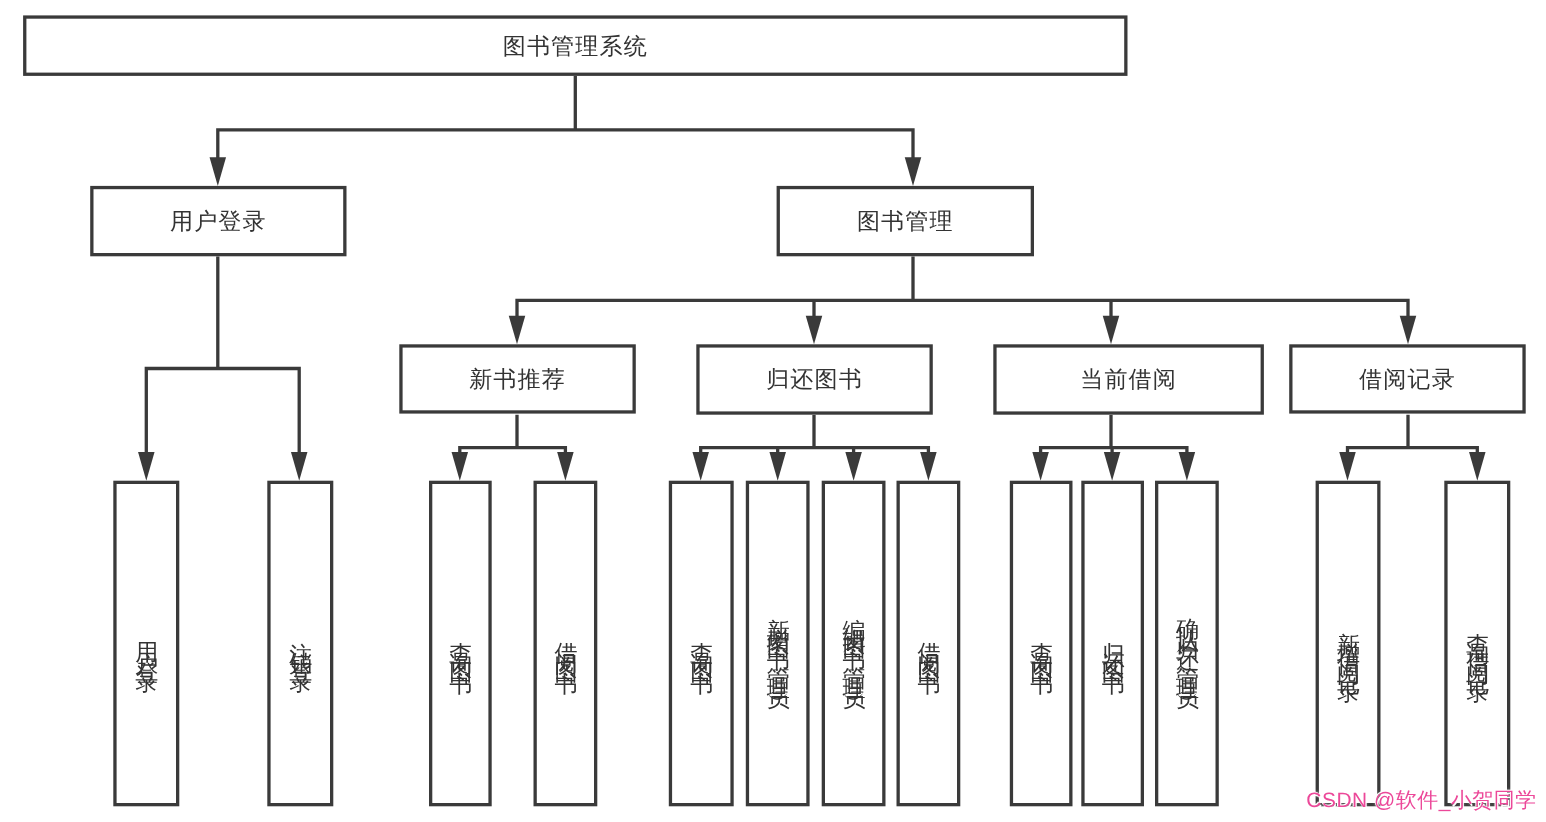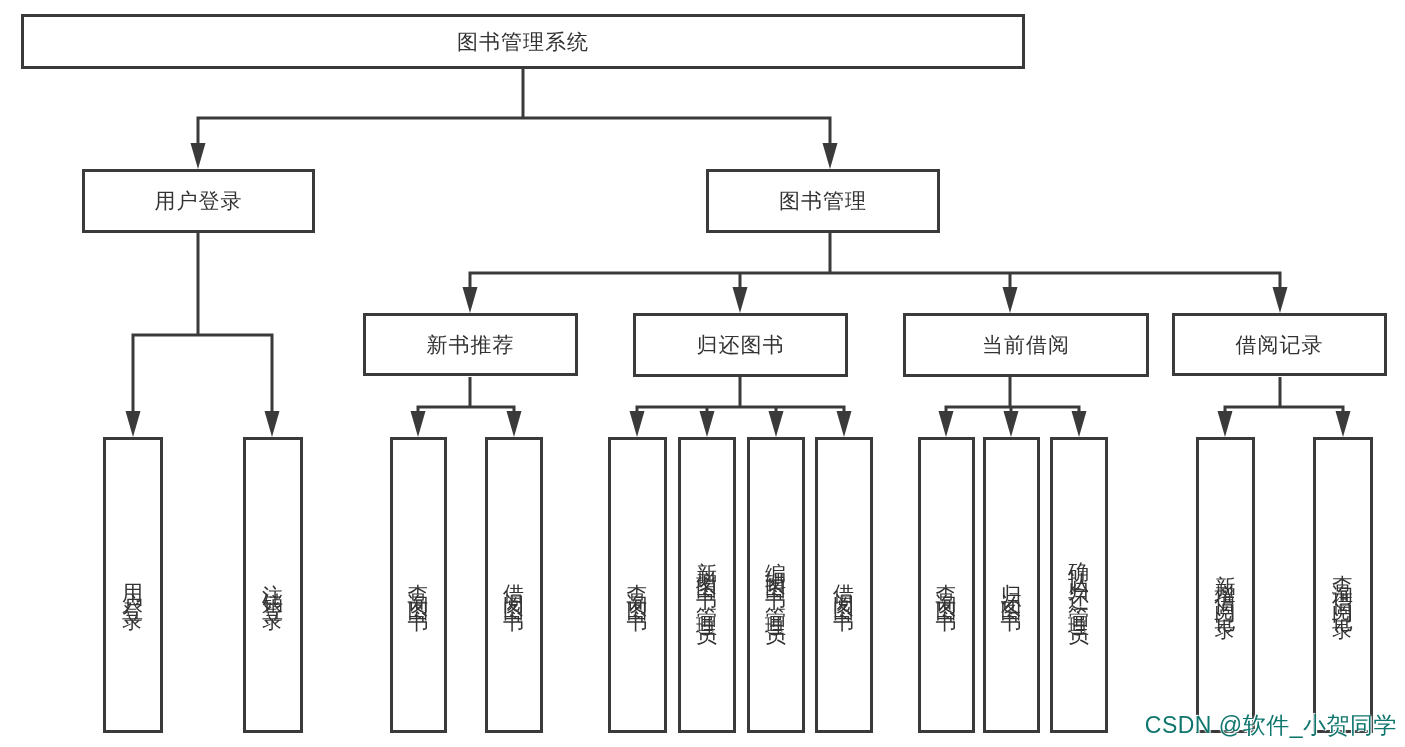--- a/index.html
+++ b/index.html
@@ -14,21 +14,21 @@
     display:flex; align-items:center; justify-content:center;
     color:#333333; font-size:21px;
   }
   .box.h .lbl { letter-spacing:1px; white-space:nowrap; }
   .box.v .lbl {
     writing-mode:vertical-rl; letter-spacing:9px; line-height:1;
     white-space:nowrap;
   }
   .watermark {
     position:absolute; right:8px; bottom:6px; z-index:3;
-    font-size:23px; color:#0f766e; letter-spacing:0.5px;
+    font-size:19px; color:#ec4899; letter-spacing:0.5px;
     text-shadow:0 0 3px #ffffff, 1px 1px 0 #ffffff, -1px -1px 0 #ffffff;
     margin-top:24px;
   }
 </style>
 </head>
 <body>
 
 <div class="canvas">
 
   <svg class="connectors" width="1405" height="747" viewBox="0 0 1405 747" aria-hidden="true">

